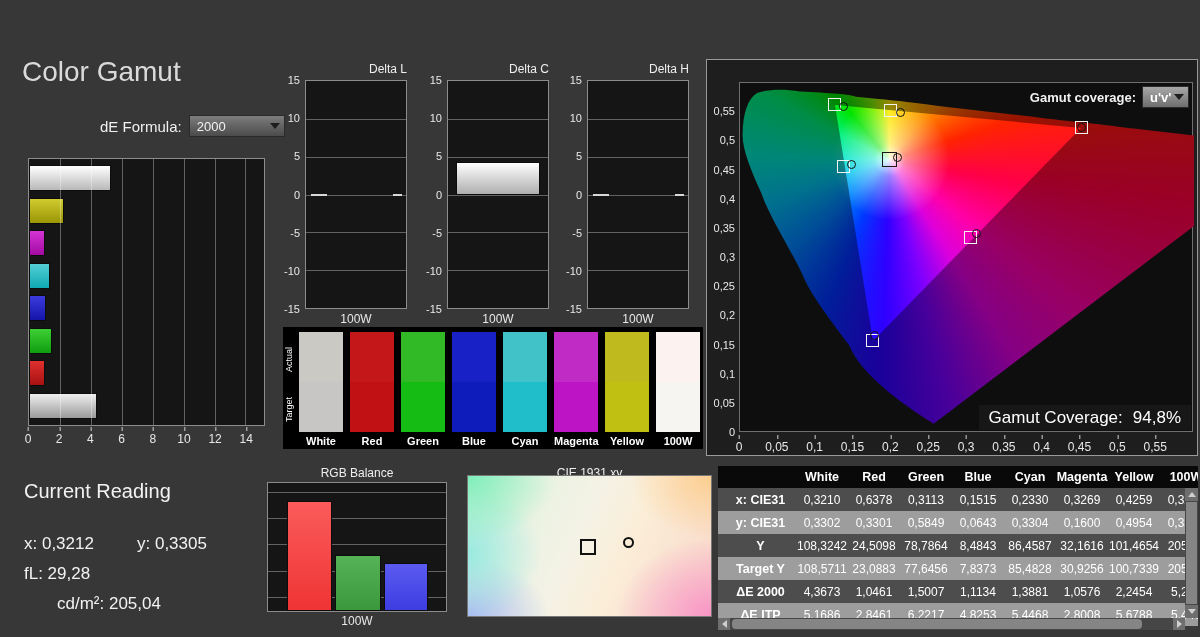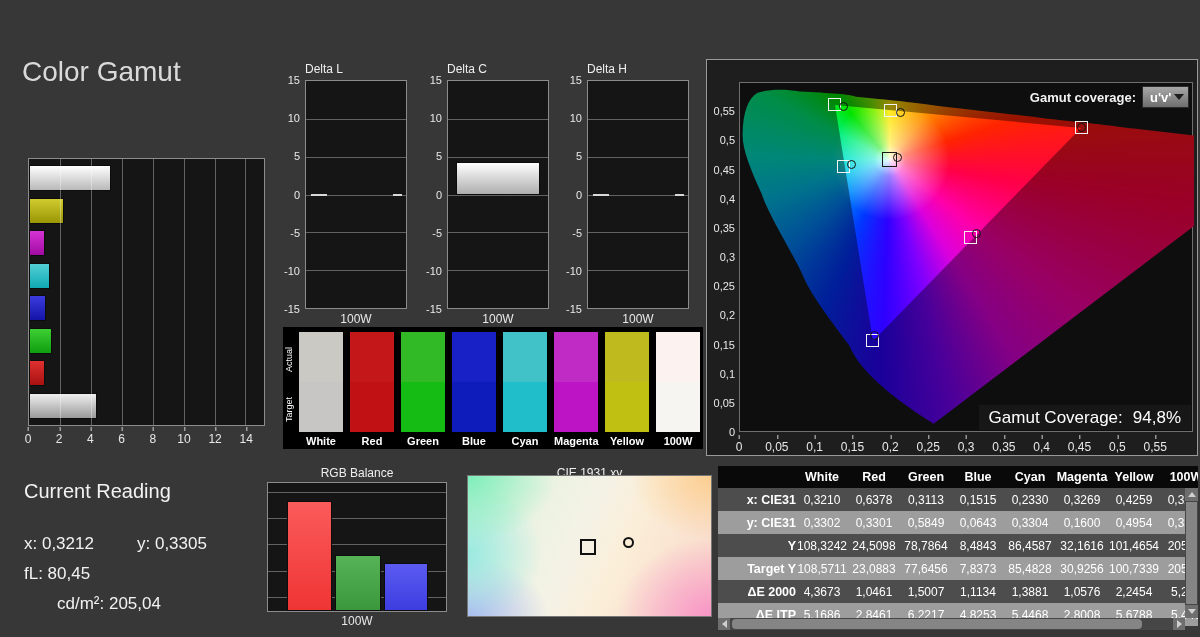--- a/index.html
+++ b/index.html
@@ -34,21 +34,21 @@
   
   #de-title{left:28px;top:142px;width:237px;}
   #de-plot{left:28px;top:158px;width:237px;height:268px;}
   #de-bars{position:absolute;left:0;top:0;right:0;bottom:0;display:flex;flex-direction:column;
            justify-content:space-around;padding:3px 0;box-sizing:border-box;}
   .hbar{height:26px;border:1px solid #0c0c0c;box-sizing:border-box;}
   #de-xticks{left:28px;top:428px;width:237px;height:16px;position:absolute;}
 
   
   .mini{position:absolute;top:62px;width:124px;height:265px;}
-  .m-title{position:absolute;left:22px;top:0;width:102px;text-align:left;font-size:12px;color:#efefef;}
+  .m-title{position:absolute;left:22px;top:0;width:102px;text-align:right;font-size:12px;color:#efefef;}
   .m-plot{position:absolute;left:22px;top:18px;width:102px;height:229px;background:#151515;
           border:1px solid #8c8c8c;box-sizing:border-box;}
   .m-ylabels{position:absolute;left:0;top:18px;width:19px;height:229px;}
   .m-xlabel{position:absolute;left:22px;top:250px;width:102px;text-align:center;font-size:12px;color:#e8e8e8;}
   .m-bar{position:absolute;left:8%;width:84%;bottom:50%;background:linear-gradient(180deg,#ffffff,#aeaeae);
          border:1px solid #0c0c0c;box-sizing:border-box;}
   .zero-dash{position:absolute;height:2px;background:#d8d8d8;top:calc(50% - 1px);}
 
   
   #swatches{left:283px;top:327px;width:420px;height:122px;background:#000;}
@@ -110,21 +110,21 @@
       linear-gradient(115deg,#ddf3dc 0%,#f4f2e6 45%,#fbeed8 62%,#f8d6c8 100%);}
   #c31-sq{position:absolute;width:16px;height:16px;border:2.5px solid #111;box-sizing:border-box;}
   #c31-ci{position:absolute;width:11px;height:11px;border:2px solid #111;border-radius:50%;box-sizing:border-box;}
 
   
   #dtable{left:718px;top:466px;width:480px;height:164px;background:#3a3a3a;overflow:hidden;}
   .t-row{display:flex;height:23px;align-items:center;}
   .t-head{height:22px;background:#090909;}
   .t-row.odd{background:#4d4d4d;} .t-row.even{background:#9d9d9d;}
   .t-cell{width:52px;flex:0 0 52px;text-align:center;font-size:12px;color:#fff;white-space:nowrap;overflow:hidden;}
-  .t-label{width:78px;flex:0 0 78px;text-align:right;padding-left:7px;box-sizing:border-box;font-weight:bold;font-size:12.5px;color:#fff;}
+  .t-label{width:78px;flex:0 0 78px;text-align:center;padding-left:7px;box-sizing:border-box;font-weight:bold;font-size:12.5px;color:#fff;}
   .t-head .t-cell{font-weight:600;font-size:12.5px;}
   
   .sb-v{position:absolute;top:22px;right:0;bottom:12px;width:13px;background:#464646;}
   .sb-h{position:absolute;left:0;right:13px;bottom:0;height:12px;background:#464646;}
   .sb-btn{position:absolute;background:#6e6e6e;display:flex;align-items:center;justify-content:center;}
   .sb-v .sb-btn{width:13px;height:13px;} .sb-h .sb-btn{width:12px;height:12px;}
   .tri-up{width:0;height:0;border-left:4px solid transparent;border-right:4px solid transparent;border-bottom:5px solid #cfcfcf;}
   .tri-dn{width:0;height:0;border-left:4px solid transparent;border-right:4px solid transparent;border-top:5px solid #cfcfcf;}
   .tri-lf{width:0;height:0;border-top:4px solid transparent;border-bottom:4px solid transparent;border-right:5px solid #cfcfcf;}
   .tri-rt{width:0;height:0;border-top:4px solid transparent;border-bottom:4px solid transparent;border-left:5px solid #cfcfcf;}
@@ -139,20 +139,27 @@
     <clipPath id="hs" clipPathUnits="userSpaceOnUse">
       <path d="M193.7,340.7 C160,320 120,290 109,262 C85,230 70,210 62.7,192 C50,165 30,135 21.3,110 C10,85 2,65 2.6,50.6 C3,30 8,15 17.5,9.7 C30,6 45,6 59.9,8.4 C90,10 110,11 115.8,13.7 C160,18 180,20 198.6,22.9 C250,29 280,32 305.2,35.4 C350,40 375,43 393.6,45.6 L454,52.6 L454,143 Z"></path>
     </clipPath>
   </defs>
 </svg>
 
 <div id="app">
 
   <div class="abs page-subtitle">Color Gamut</div>
 
+  <div class="abs formula-row">
+    <span class="formula-label">dE Formula:</span>
+    <div class="dropdown dd-2000">
+      <span>2000</span>
+      <span class="dd-arrow"></span>
+    </div>
+  </div>
 
   <div class="plot" id="de-plot">
     <div id="de-bars">
         <div class="hbar" style="width: 34.8355%; background: linear-gradient(rgb(255, 255, 255), rgb(185, 185, 185));"></div>
         <div class="hbar" style="width: 14.7724%; background: linear-gradient(rgb(208, 203, 46), rgb(154, 150, 5));"></div>
         <div class="hbar" style="width: 6.95789%; background: linear-gradient(rgb(214, 51, 214), rgb(161, 11, 161));"></div>
         <div class="hbar" style="width: 9.13224%; background: linear-gradient(rgb(83, 207, 212), rgb(15, 169, 180));"></div>
         <div class="hbar" style="width: 7.325%; background: linear-gradient(rgb(60, 60, 223), rgb(20, 20, 168));"></div>
         <div class="hbar" style="width: 9.87303%; background: linear-gradient(rgb(62, 207, 53), rgb(15, 158, 15));"></div>
         <div class="hbar" style="width: 6.88224%; background: linear-gradient(rgb(224, 48, 48), rgb(168, 17, 17));"></div>
@@ -346,21 +353,21 @@
         <div class="tick-x" style="left: 302.667px;">0,4</div>
         <div class="tick-x" style="left: 340.5px;">0,45</div>
         <div class="tick-x" style="left: 378.333px;">0,5</div>
         <div class="tick-x" style="left: 416.167px;">0,55</div>
       </div>
   </div>
 
   <div class="abs" id="cr-title">Current Reading</div>
   <div class="abs cr-line" id="cr-x">x: 0,3212</div>
   <div class="abs cr-line" id="cr-y">y: 0,3305</div>
-  <div class="abs cr-line" id="cr-fl">fL: 80,45</div>
+  <div class="abs cr-line" id="cr-fl">fL: 29,28</div>
   <div class="abs cr-line" id="cr-cd">cd/m²: 205,04</div>
 
   <div class="abs" id="rgb-wrap">
     <div id="rgb-title">RGB Balance</div>
     <div id="rgb-plot">
         <div class="hgrid" style="top: 7.14286%;"></div>
         <div class="hgrid" style="top: 27.551%;"></div>
         <div class="hgrid" style="top: 47.9592%;"></div>
         <div class="hgrid" style="top: 68.3673%;"></div>
         <div class="hgrid" style="top: 88.7755%;"></div>

